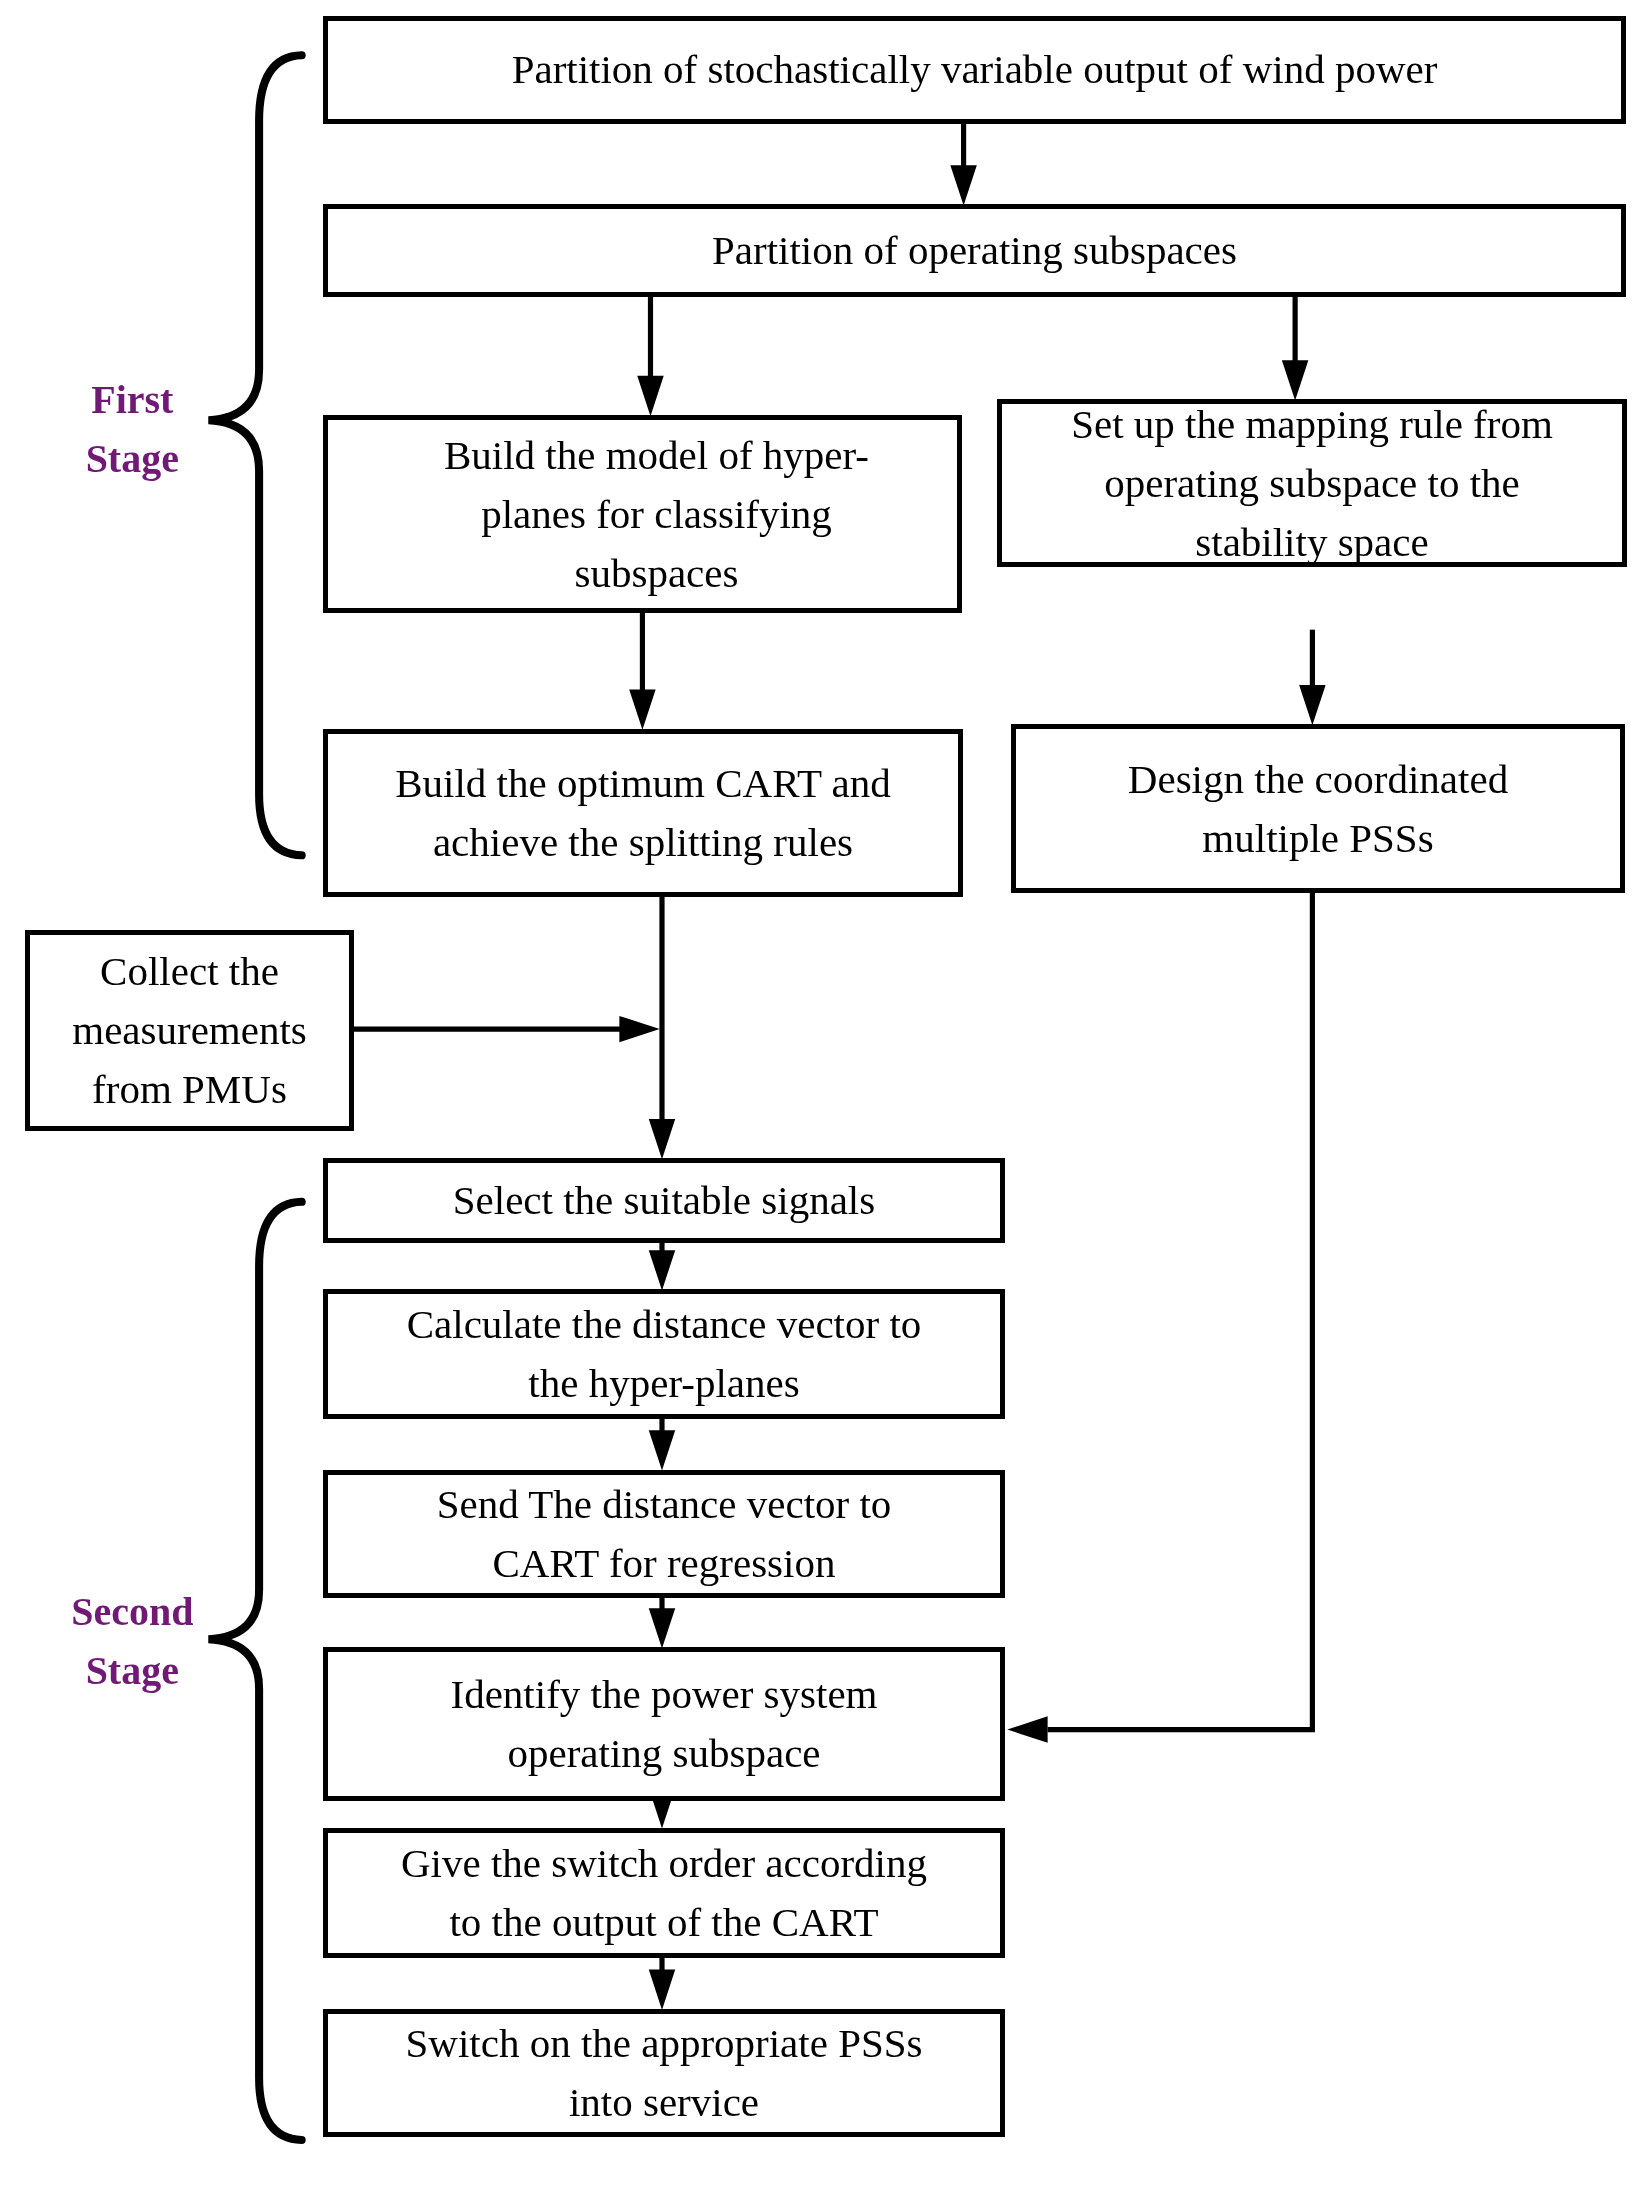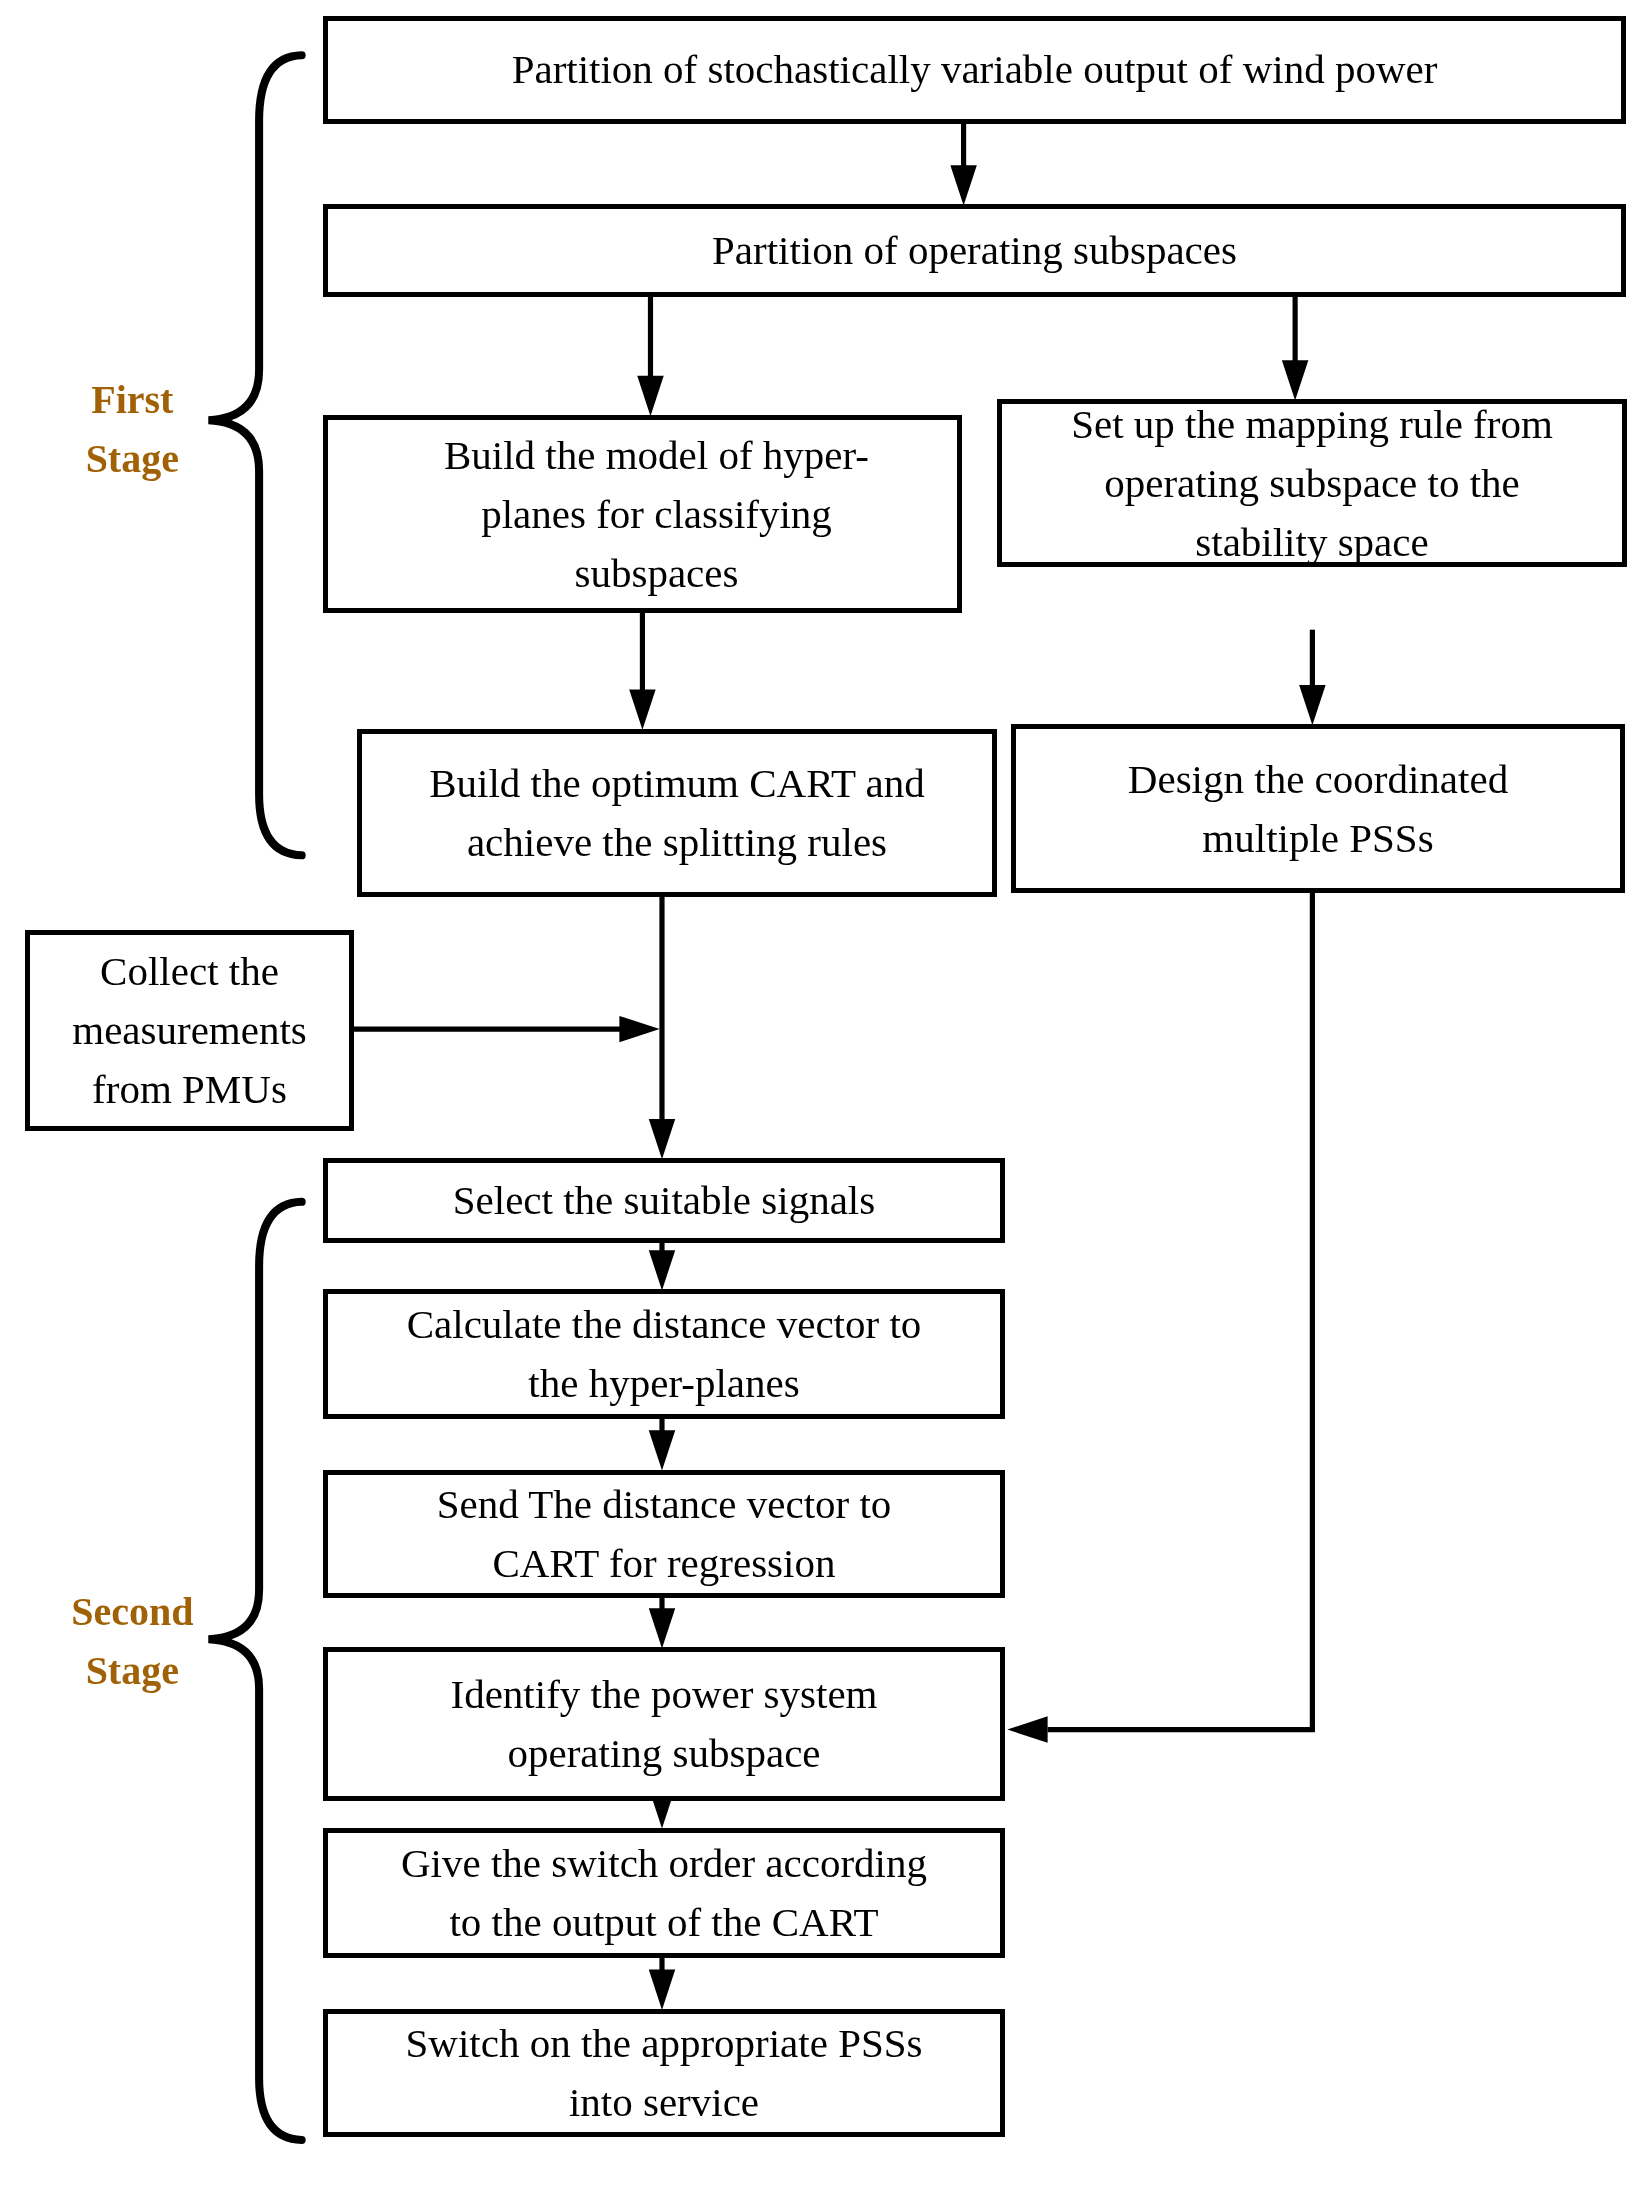--- a/index.html
+++ b/index.html
@@ -32,28 +32,28 @@
     line-height: 59px;
     color: #000000;
   }
   .stage-label {
     position: absolute;
     width: 230px;
     text-align: center;
     font-weight: bold;
     font-size: 40px;
     line-height: 59px;
-    color: #a16207;
+    color: #701a75;
   }
   
   #box1  { left: 323px;  top: 15.5px;   width: 1303px; height: 108px; }
   #box2  { left: 323px;  top: 204px;  width: 1303px; height: 93px; }
   #box3  { left: 323px;  top: 415px;  width: 639px; height: 198px; padding-left: 28px; }
   #box4  { left: 997px; top: 399px;  width: 630px; height: 168px; }
-  #box5  { left: 323px;  top: 729px; width: 640px; height: 168px; margin-left: 34px; }
+  #box5  { left: 323px;  top: 729px; width: 640px; height: 168px; }
   #box6  { left: 1011px; top: 724px; width: 614px; height: 169px; }
   #box7  { left: 25px;   top: 930px; width: 329px;  height: 201px; }
   #box8  { left: 323px;  top: 1158px; width: 682px; height: 85px; }
   #box9  { left: 323px;  top: 1289px; width: 682px; height: 130px; }
   #box10 { left: 323px;  top: 1470px; width: 682px; height: 128px; }
   #box11 { left: 323px;  top: 1647px; width: 682px; height: 154px; }
   #box12 { left: 323px;  top: 1828px; width: 682px; height: 130px; }
   #box13 { left: 323px;  top: 2009px; width: 682px; height: 128px; }
   #first-stage-label  { left: 17.3px; top: 370px;  }
   #second-stage-label { left: 17.3px; top: 1582px; }

